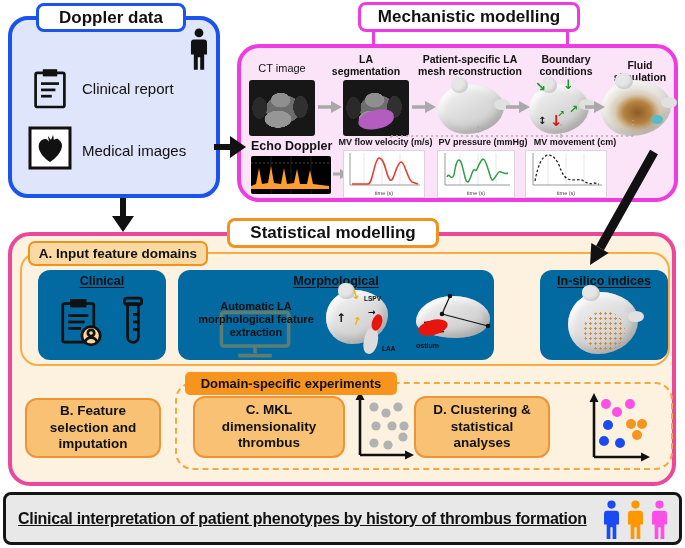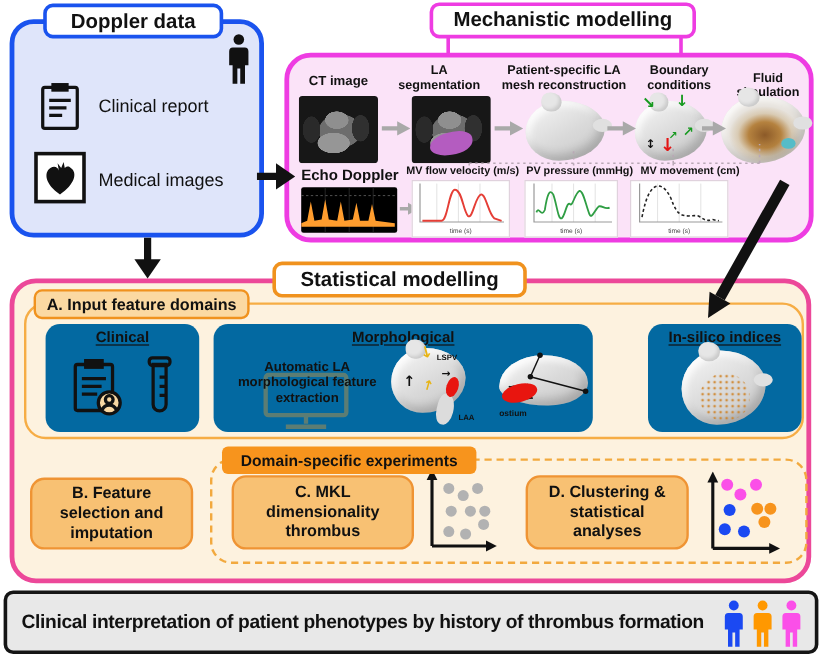--- a/index.html
+++ b/index.html
@@ -66,21 +66,21 @@
              font-weight:bold;font-size:13px;}
   .dash-box{position:absolute;left:163px;top:146px;width:498px;height:88px;box-sizing:border-box;
             border:2px dashed #f2a93e;border-radius:18px;}
   .orange-btn{position:absolute;box-sizing:border-box;background:#f8c173;border:2px solid #ef9434;
               border-radius:12px;display:flex;align-items:center;justify-content:center;text-align:center;
               font-weight:bold;font-size:13.5px;line-height:1.25;padding:2px 6px;}
   
   .footer{left:3px;top:492px;width:679px;height:53px;background:#e8e8e8;
           border:3.5px solid #151515;border-radius:8px;}
   .footer-text{position:absolute;left:12px;top:0;height:100%;display:flex;align-items:center;
-               font-weight:bold;font-size:16px;letter-spacing:-0.3px;white-space:nowrap;}
+               font-weight:bold;font-size:16px;letter-spacing:-0.3px;white-space:nowrap;text-decoration:underline;}
   .persons{position:absolute;right:10px;top:5px;display:flex;gap:5px;}
   svg{display:block;}
 </style>
 </head>
 <body>
 
 <div id="canvas">
 
   <div class="panel clin-panel">
     <div class="abs" style="left:176px;top:8px;width:22px;height:44px;">
@@ -127,21 +127,21 @@
     <svg width="96" height="128">
         <line x1="88" y1="4" x2="34" y2="100" stroke="#111" stroke-width="9"></line>
       <polygon points="24,117 25.3,95.1 42.7,104.9" fill="#111"></polygon>
       </svg>
   </div>
 
   <div class="connector" style="left:372px;top:28px;"></div>
   <div class="connector" style="left:566px;top:28px;"></div>
   <div class="panel mech-panel">
 
-    <div class="step-label" style="left:5px;top:14px;width:72px;font-weight:bold;font-size:11px;">CT image</div>
+    <div class="step-label" style="left:5px;top:14px;width:72px;font-weight:normal;font-size:11px;">CT image</div>
     <div class="step-label" style="left:84px;top:6px;width:82px;">LA segmentation</div>
     <div class="step-label" style="left:168px;top:6px;width:122px;">Patient-specific LA mesh reconstruction</div>
     <div class="step-label" style="left:292px;top:6px;width:66px;">Boundary conditions</div>
     <div class="step-label" style="left:360px;top:12px;width:78px;">Fluid simulation</div>
 
     <div class="ct" style="left:8px;top:32px;"></div>
     <div class="ct" style="left:102px;top:32px;">
       <div class="seg-blob"></div>
     </div>
     <div class="mesh" style="left:197px;top:36px;width:66px;height:50px;">
@@ -347,21 +347,21 @@
           <div class="stub2"></div>
         <div class="speckle"></div>
       </div>
     </div>
 
     <div class="dash-box"></div>
     <div class="exp-label">Domain-specific experiments</div>
 
     <div class="orange-btn" style="left:13px;top:162px;width:136px;height:60px;">B. Feature selection and imputation</div>
     <div class="orange-btn" style="left:181px;top:160px;width:152px;height:62px;">C. MKL dimensionality thrombus</div>
-    <div class="orange-btn" style="left:426px;top:160px;width:136px;height:62px;">D. Clustering &amp; statistical analyses</div>
+    <div class="orange-btn" style="left:402px;top:160px;width:136px;height:62px;">D. Clustering &amp; statistical analyses</div>
 
     <div class="abs" style="left:340px;top:155px;">
       <svg width="64" height="74" viewBox="0 0 64 74">
         <line x1="8" y1="8" x2="8" y2="64" stroke="#111" stroke-width="2.6"></line>
         <line x1="8" y1="64" x2="54" y2="64" stroke="#111" stroke-width="2.6"></line>
         <polygon points="8,0 3.5,9 12.5,9" fill="#111"></polygon>
           <polygon points="62,64 53,59.5 53,68.5" fill="#111"></polygon>
         <g fill="#b2b2b2">
           <circle cx="22" cy="16" r="4.6"></circle>
             <circle cx="34" cy="22" r="4.6"></circle>

